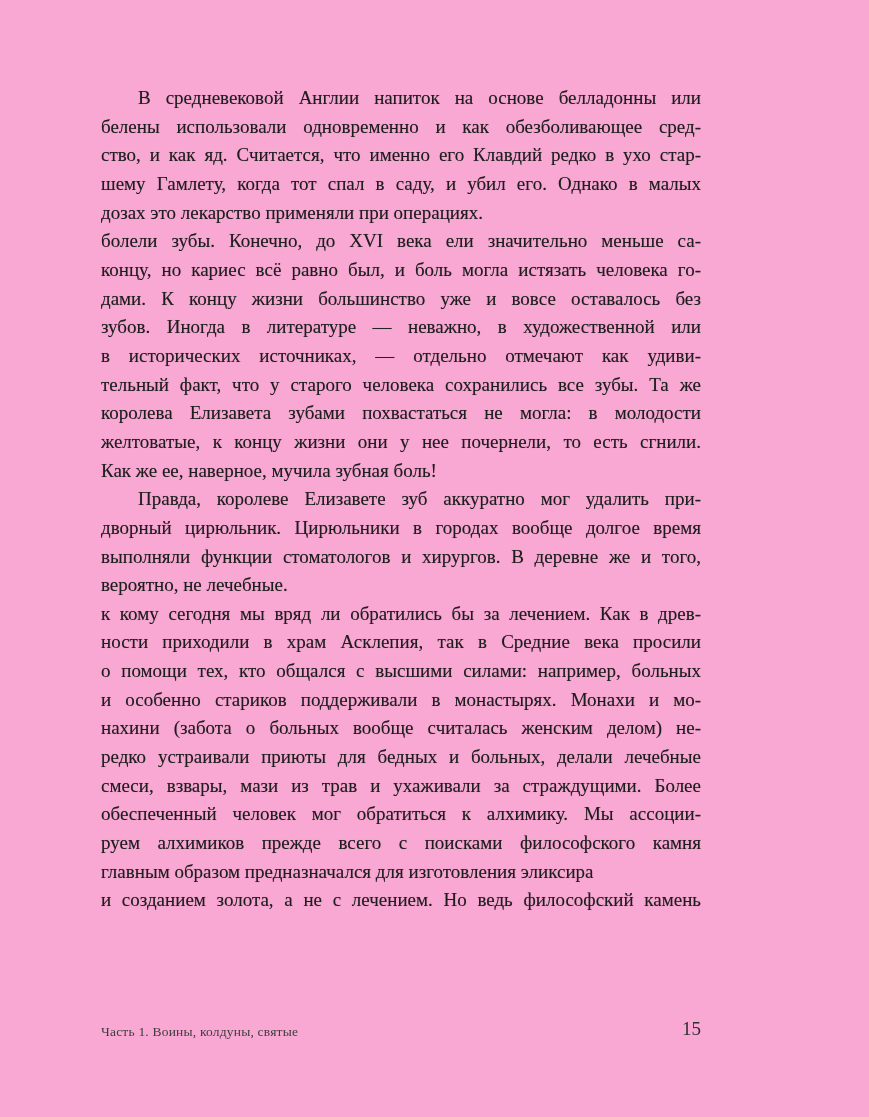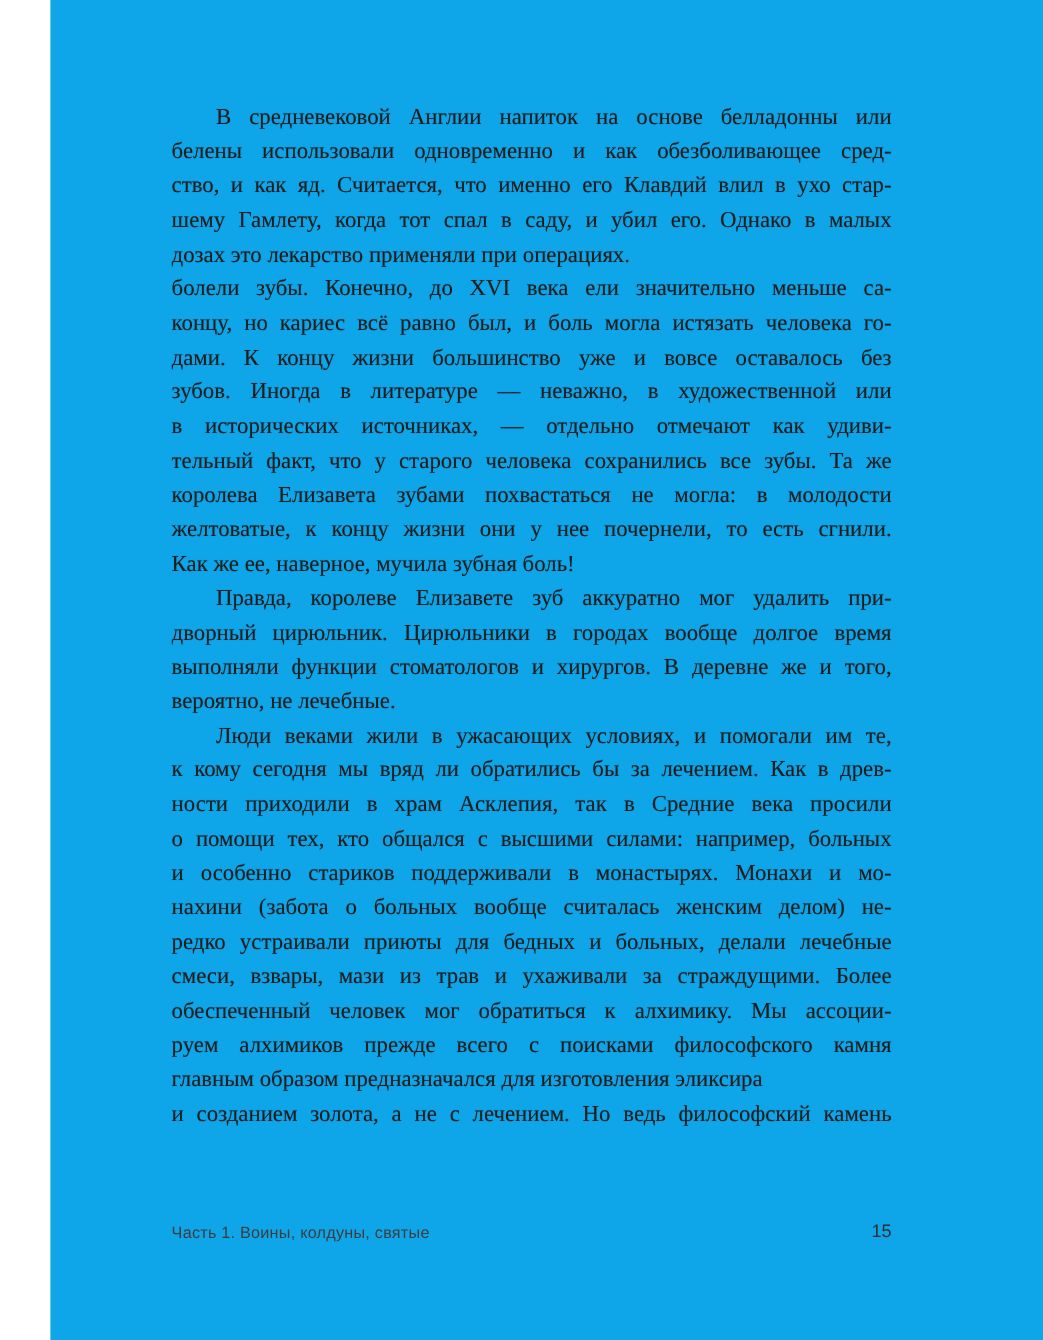--- a/index.html
+++ b/index.html
@@ -9,22 +9,21 @@
   body {
     width: 869px;
     height: 1117px;
     background: #ffffff;
     position: relative;
     overflow: hidden;
   }
   .book-page {
     position: absolute;
     inset: 0;
-    background: #0ea5e9;
-    margin-left: 42px;
+    background: #f9a8d4;
   }
   .body-text {
     position: absolute;
     top: 84px;
     left: 101px;
     width: 600px;
     font-family: "Liberation Serif", "DejaVu Serif", serif;
     font-size: 19px;
     line-height: 28.65px;
     color: #1e1e1e;
@@ -45,58 +44,57 @@
     -moz-text-align-last: left;
   }
   .page-footer {
     position: absolute;
     top: 1018px;
     left: 101px;
     width: 600px;
     display: flex;
     justify-content: space-between;
     align-items: flex-end;
-    font-family: Liberation Sans, sans-serif;
+    font-family: Liberation Serif, serif;
   }
   .footer-section {
     font-size: 13.5px;
     color: #3d3d3d;
     letter-spacing: 0.2px;
   }
   .page-number {
-    font-size: 15px;
+    font-size: 19px;
     color: #2e2e2e;
   }
 </style>
 </head>
 <body>
 
 <div class="book-page">
 
   <section class="body-text">
 
   <div class="line indent">В средневековой Англии напиток на основе белладонны или</div>
       <div class="line">белены использовали одновременно и как обезболивающее сред-</div>
-      <div class="line">ство, и как яд. Считается, что именно его Клавдий влил в ухо стар-</div>
+      <div class="line">ство, и как яд. Считается, что именно его Клавдий редко в ухо стар-</div>
       <div class="line">шему Гамлету, когда тот спал в саду, и убил его. Однако в малых</div>
       <div class="line para-end">дозах это лекарство применяли при операциях.</div>
       <div class="line">болели зубы. Конечно, до XVI века ели значительно меньше са-</div>
       <div class="line">концу, но кариес всё равно был, и боль могла истязать человека го-</div>
       <div class="line">дами. К концу жизни большинство уже и вовсе оставалось без</div>
       <div class="line">зубов. Иногда в литературе — неважно, в художественной или</div>
       <div class="line">в исторических источниках, — отдельно отмечают как удиви-</div>
       <div class="line">тельный факт, что у старого человека сохранились все зубы. Та же</div>
       <div class="line">королева Елизавета зубами похвастаться не могла: в молодости</div>
       <div class="line">желтоватые, к концу жизни они у нее почернели, то есть сгнили.</div>
       <div class="line para-end">Как же ее, наверное, мучила зубная боль!</div>
       <div class="line indent">Правда, королеве Елизавете зуб аккуратно мог удалить при-</div>
       <div class="line">дворный цирюльник. Цирюльники в городах вообще долгое время</div>
       <div class="line">выполняли функции стоматологов и хирургов. В деревне же и того,</div>
       <div class="line para-end">вероятно, не лечебные.</div>
-      <div class="line indent">Люди веками жили в ужасающих условиях, и помогали им те,</div>
       <div class="line">к кому сегодня мы вряд ли обратились бы за лечением. Как в древ-</div>
       <div class="line">ности приходили в храм Асклепия, так в Средние века просили</div>
       <div class="line">о помощи тех, кто общался с высшими силами: например, больных</div>
       <div class="line">и особенно стариков поддерживали в монастырях. Монахи и мо-</div>
       <div class="line">нахини (забота о больных вообще считалась женским делом) не-</div>
       <div class="line">редко устраивали приюты для бедных и больных, делали лечебные</div>
       <div class="line">смеси, взвары, мази из трав и ухаживали за страждущими. Более</div>
       <div class="line">обеспеченный человек мог обратиться к алхимику. Мы ассоции-</div>
       <div class="line">руем алхимиков прежде всего с поисками философского камня</div>
       <div class="line para-end">главным образом предназначался для изготовления эликсира</div>

